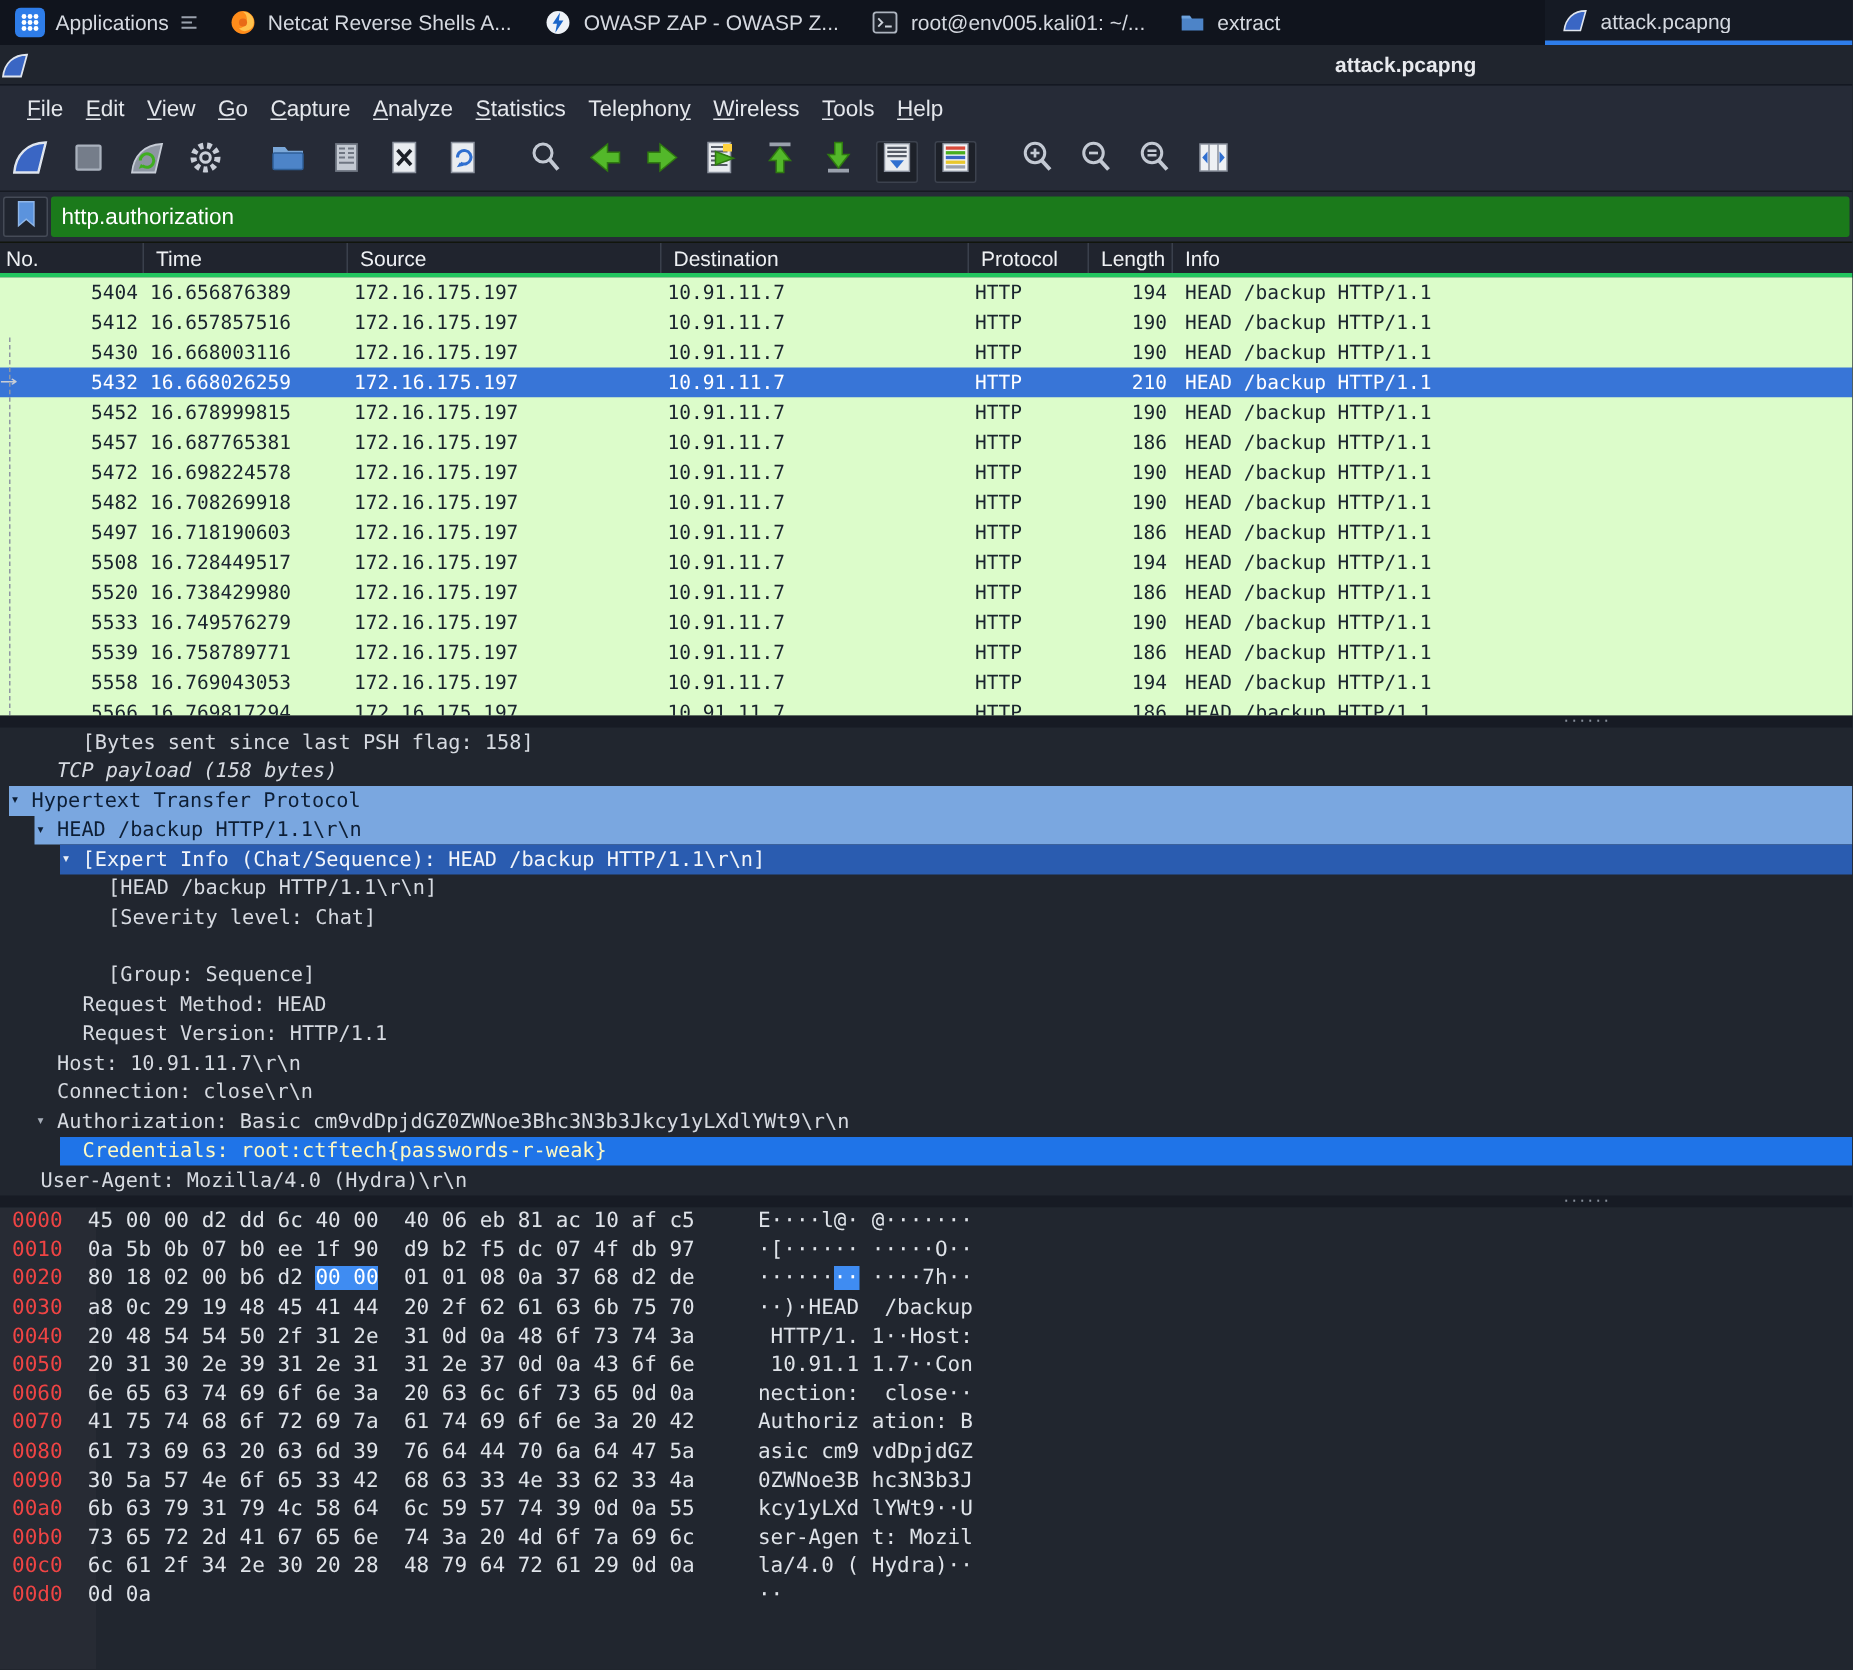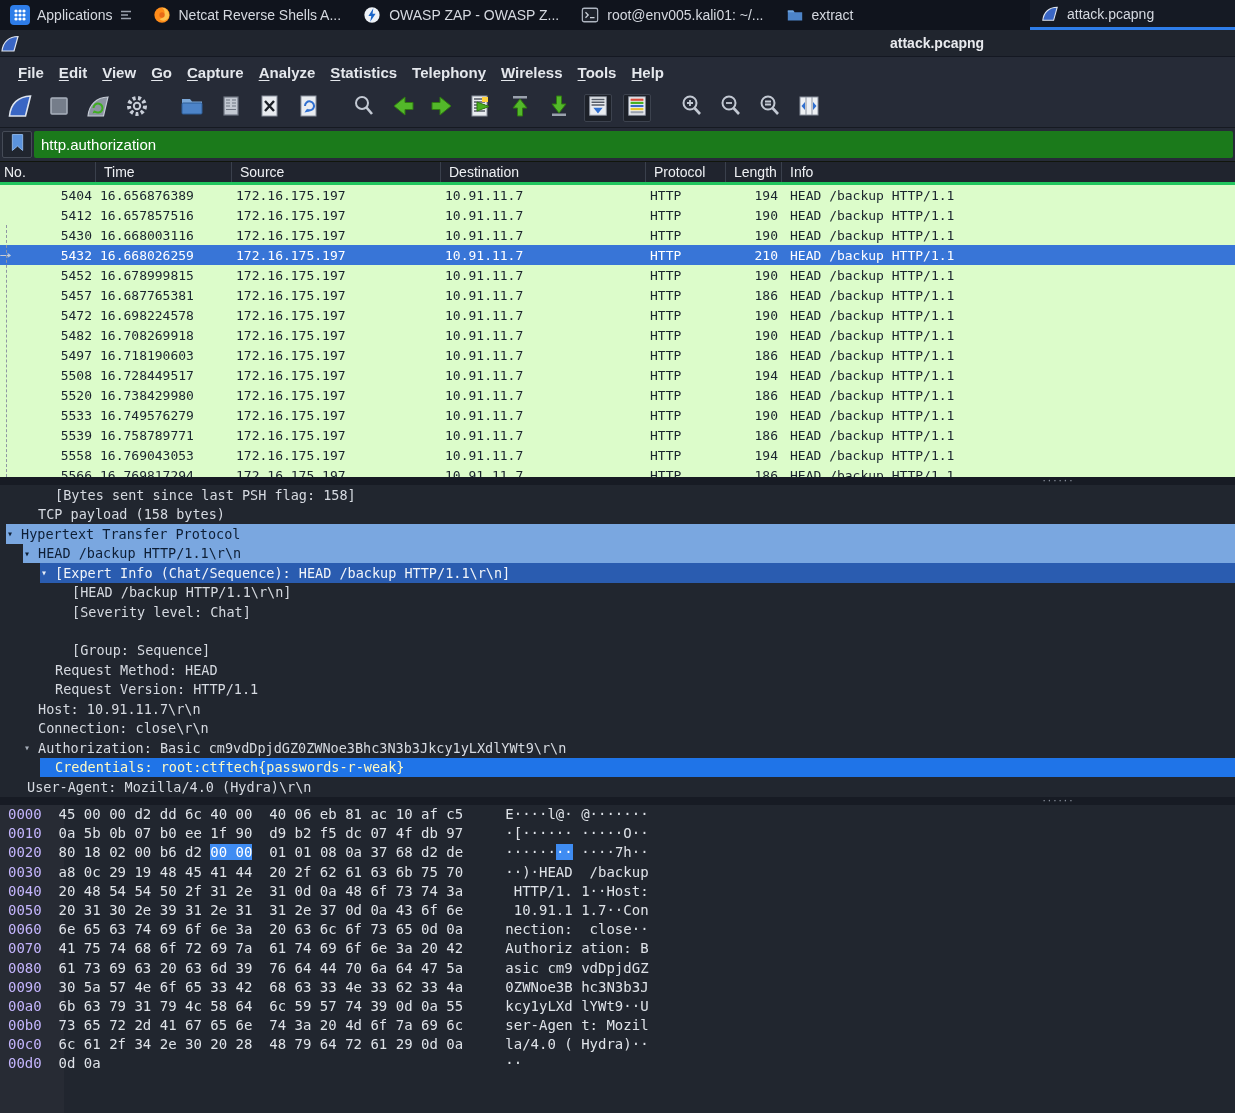--- a/index.html
+++ b/index.html
@@ -14,21 +14,21 @@
   .task .tlabel { overflow:hidden; text-overflow:ellipsis; }
   .task.active { margin-left:auto; width:205px; background:#151a24; border-bottom:3px solid #2e7de9; }
   .ticon { display:flex; align-items:center; }
 
   
   .titlebar { height:27px; background:#20252e; position:relative; border-bottom:1px solid #141822; }
   .titlebar .fin { position:absolute; left:0px; top:3px; }
   .title { position:absolute; left:890px; top:5px; font-weight:bold; font-size:14px; color:#e8eaee; }
 
   
-  .menubar { height:31px; background:#262b37; display:flex; align-items:center; padding-left:18px; gap:15px; font-size:15px; color:#e4e7ec;font-weight:bold; }
+  .menubar { height:31px; background:#262b37; display:flex; align-items:center; padding-left:18px; gap:15px; font-size:15px; color:#e4e7ec; }
   .menu-item { cursor:default; }
   .menu-item u { text-underline-offset:2px; }
 
   
   .toolbar { height:40px; background:#262b37; display:flex; align-items:center; padding-left:6px; gap:11px; border-bottom:1px solid #161a22; }
   .tbtn { width:28px; height:28px; display:flex; align-items:center; justify-content:center; flex:0 0 auto; }
   .tbtn.boxed { background:#1d2129; border:1px solid #3c424e; border-radius:2px; }
 
   
   .filterbar { height:34px; background:#262b37; display:flex; align-items:center; padding:3px 2px; gap:2px; border-bottom:1px solid #11150c; }
@@ -64,21 +64,21 @@
   .dband.hl-light { background:#7aa7e0; color:#0d1e35; }
   .dband.hl-light .dexp { color:#0d1e35; }
   .dband.hl-mid { background:#2a5cb0; color:#f2f5f9; }
   .dband.hl-mid .dexp { color:#e8eef7; }
   .dband.hl-bright { background:#1f74e8; color:#fef9c3; }
 
   
   .hexpane { height:308px; background:#21262f; position:relative; font-family:"DejaVu Sans Mono", monospace; font-size:14px; color:#dfe3e9; overflow:hidden; }
   .offstrip { position:absolute; left:0; top:0; bottom:0; width:64px; background:#272b34; }
   .hxrow { position:relative; height:19.2px; line-height:19.2px; white-space:pre; padding-left:8px; }
-  .hoff { color:#c4b5fd; }
+  .hoff { color:#ef4444; }
   .hl { background:#3f8cf2; color:#ffffff; }
 </style>
 </head>
 <body>
 
 <div class="screen">
 
   <div class="taskbar">
     <div class="apps">
       <span class="ticon">
@@ -485,21 +485,21 @@
 
   <div class="splitter"></div>
 
   <div class="detail" id="detail">
       <div class="drow" style="padding-left: 40px;">
         <div class="dband">
           <span class="dexp"></span>
           <span>[Bytes sent since last PSH flag: 158]</span>
         </div>
       </div>
-      <div class="drow" style="padding-left: 23px;">
+      <div class="drow" style="padding-left: 23px; font-style: italic;">
         <div class="dband">
           <span class="dexp"></span>
           <span>TCP payload (158 bytes)</span>
         </div>
       </div>
       <div class="drow" style="padding-left: 6px;">
         <div class="dband hl-light">
           <span class="dexp">▾</span>
           <span>Hypertext Transfer Protocol</span>
         </div>

